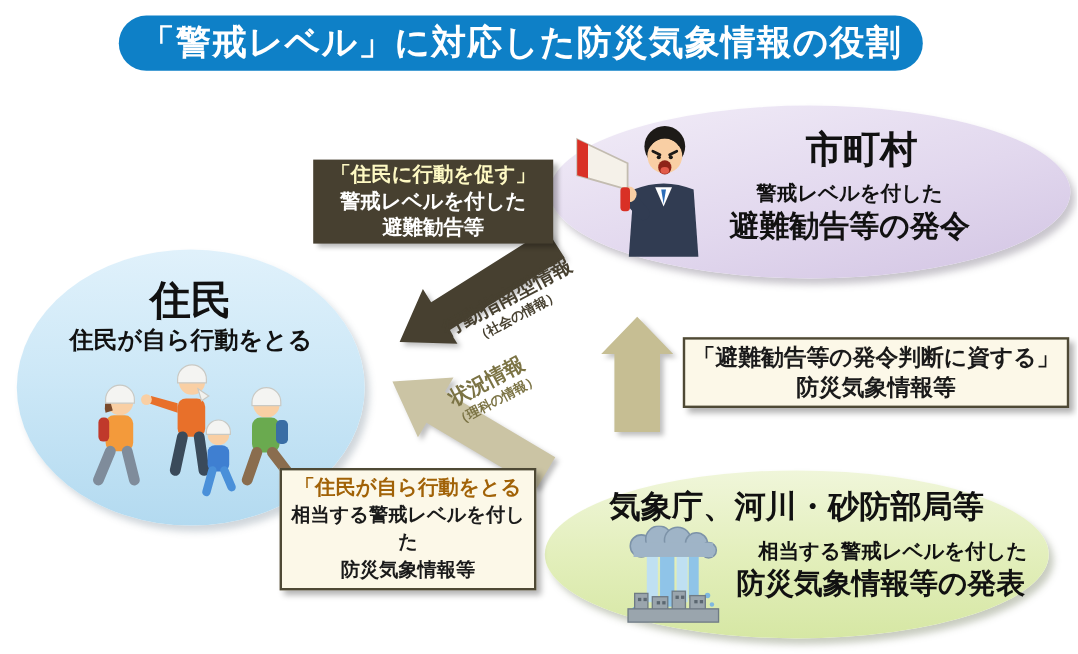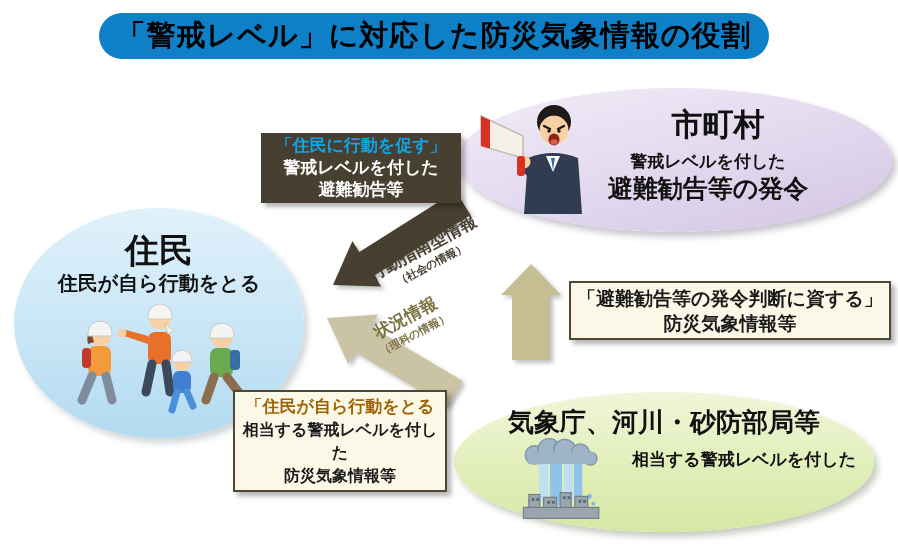--- a/index.html
+++ b/index.html
@@ -4,21 +4,21 @@
 <style>
   html,body{margin:0;padding:0;background:#ffffff;}
   .canvas{
     position:relative;width:898px;height:545px;background:#ffffff;overflow:hidden;
     font-family:"Liberation Sans","DejaVu Sans",sans-serif;color:#1a1a1a;
   }
   
   .title-banner{
     position:absolute;left:99px;top:13px;width:670px;height:46px;
     background:#0e80c7;border-radius:23px;display:flex;align-items:center;justify-content:center;
-    color:#000000;font-size:29px;font-weight:bold;letter-spacing:1px;z-index:12;
+    color:#ffffff;font-size:29px;font-weight:bold;letter-spacing:1px;z-index:12;
   }
   
   .ellipse{position:absolute;border-radius:50%;z-index:1;}
   .ellipse-municipality{
     left:458px;top:88px;width:434px;height:144px;
     background:linear-gradient(165deg,#f2edf8 0%,#e2d8ee 55%,#d2c4e3 100%);
     box-shadow:4px 5px 6px rgba(110,102,120,0.38);
   }
   .ellipse-residents{
     left:14px;top:208px;width:290px;height:230px;
@@ -47,21 +47,21 @@
   .agy-line2{left:150px;top:78px;width:260px;font-size:24px;}
   .agy-icon{position:absolute;left:62px;top:46px;width:92px;height:90px;}
 
   
   .dark-box{
     position:absolute;left:261px;top:133px;width:200px;height:70px;
     background:#474030;box-shadow:4px 4px 4px rgba(0,0,0,0.28);
     display:flex;flex-direction:column;justify-content:center;text-align:center;
     font-weight:bold;font-size:17px;line-height:22px;color:#ffffff;z-index:10;
   }
-  .dark-box .red{color:#0ea5e9;}
+  .dark-box .red{color:#fef9c3;}
   .cream-box{
     position:absolute;background:#fcf8e8;border:2px solid #4e4935;
     box-shadow:4px 4px 5px rgba(0,0,0,0.30);
     display:flex;flex-direction:column;justify-content:center;text-align:center;
     font-weight:bold;color:#1a1a1a;z-index:10;
   }
   .advisory-box{left:569px;top:281px;width:318px;height:55px;font-size:19px;line-height:25px;}
   .reference-box{left:233px;top:390px;width:210px;height:98px;font-size:16px;line-height:23px;}
   .reference-box .red{color:#a16207;font-size:17px;}
 
@@ -190,20 +190,21 @@
           <rect x="22" y="64" width="3" height="3"></rect>
         <rect x="34" y="67" width="3" height="3"></rect>
           <rect x="39" y="67" width="3" height="3"></rect>
         <rect x="51" y="62" width="3" height="3"></rect>
           <rect x="56" y="62" width="3" height="3"></rect>
         <rect x="68" y="66" width="3" height="3"></rect>
           <rect x="73" y="66" width="3" height="3"></rect>
       </g>
     </svg>
     <div class="e-line agy-line1">相当する警戒レベルを付した</div>
+    <div class="e-line agy-line2">防災気象情報等の発表</div>
   </div>
 
   <svg class="arrows-layer" viewBox="0 0 898 545">
     <polygon class="arrow-shadow" points="455.5,191.2 359.3,251.9 352.4,240.9 333,285 381.2,286.5 374.3,275.5 470.5,214.8" fill="#474030"></polygon>
     <polygon class="arrow-shadow" points="462.7,381.1 370.8,326.5 377.9,314.5 327,318 348.3,364.3 355.4,352.3 447.3,406.9" fill="#cbc4a4"></polygon>
     <polygon class="arrow-shadow" points="512,360 512,295 501,295 531,264 561,295 550,295 550,360" fill="#c6be93"></polygon>
   </svg>
 
   <div class="rot-label action-label">
     <span>行動指南型情報</span>

